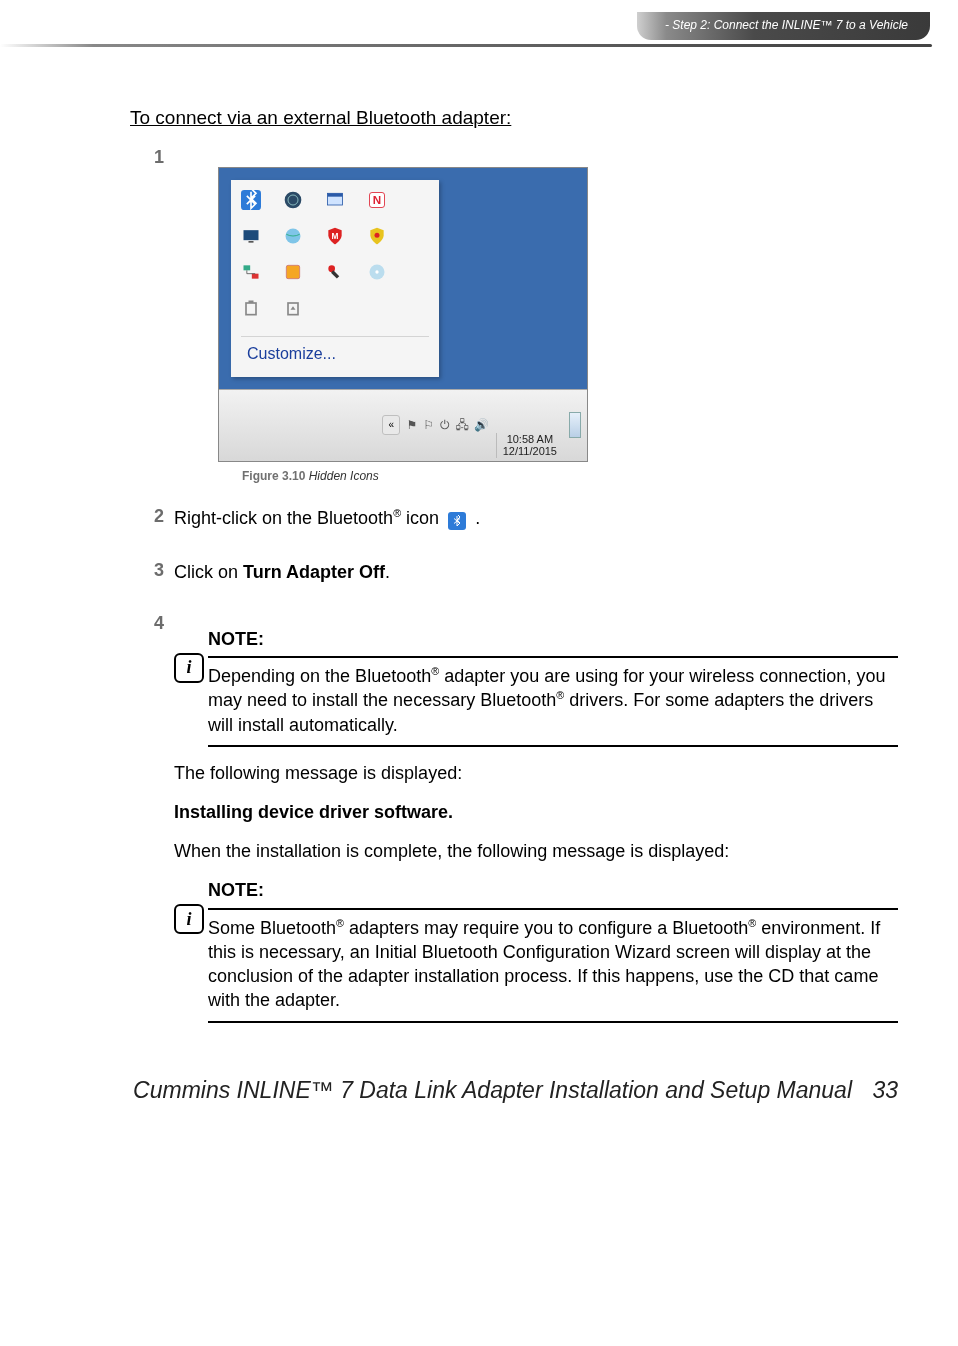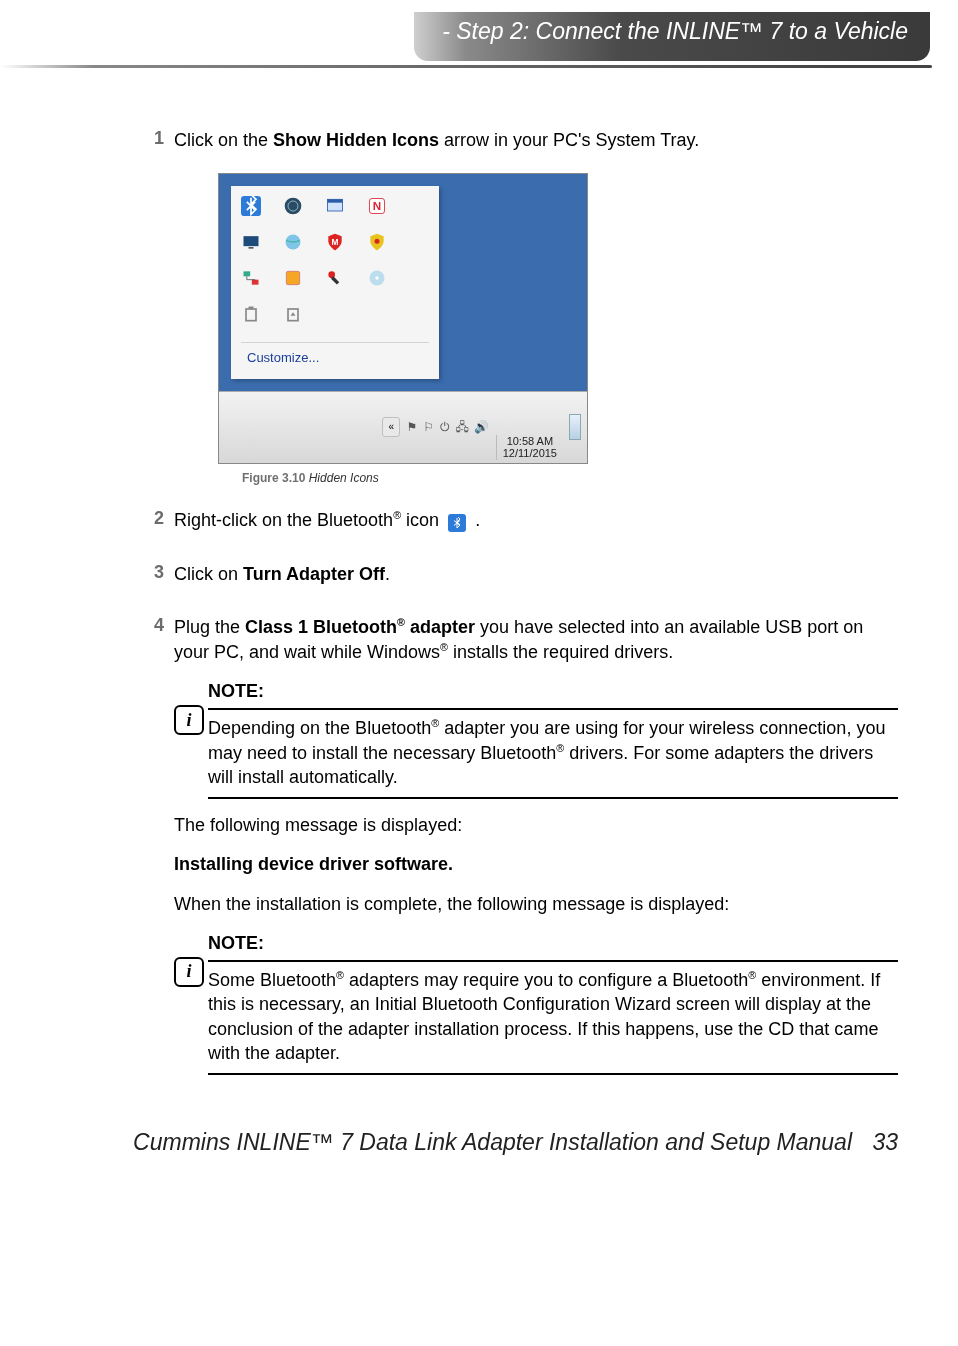--- a/index.html
+++ b/index.html
@@ -14,22 +14,22 @@
   .header-bar {
     margin: 12px 28px 0 0;
     display: flex;
     justify-content: flex-end;
   }
   .header-pill {
     background: linear-gradient(to right, #cfcfcf 0%, #8a8a8a 10%, #4a4a4a 40%, #3a3a3a 100%);
     color: #fff;
     font-style: italic;
     font-family: "Trebuchet MS", Arial, sans-serif;
-    font-size: 23px;
-    padding: 6px 22px 16px 28px;
+    font-size: 12px;
+    padding: 6px 22px 8px 28px;
     border-radius: 0 0 14px 14px;
   }
   .header-rule {
     margin: 4px 26px 0 0;
     height: 3px;
     background: linear-gradient(to right, rgba(0,0,0,0) 0%, #888 10%, #444 90%);
     border-radius: 2px;
   }
   .content {
     margin: 60px 60px 0 130px;
@@ -91,21 +91,21 @@
     gap: 8px 14px;
     margin-bottom: 10px;
   }
   .ticon {
     width: 20px; height: 20px;
     display: flex; align-items: center; justify-content: center;
     font-size: 14px;
   }
   .customize {
     color: #1a3e9c;
-    font-size: 13px;
+    font-size: 16px;
     padding: 6px 2px 8px 6px;
     border-top: 1px solid #d4d4d4;
   }
   .taskbar {
     background: linear-gradient(#f2f2f2, #d8d8d8);
     border-top: 1px solid #aaa;
     display: flex;
     align-items: center;
     justify-content: flex-end;
     padding: 3px 6px;
@@ -162,29 +162,27 @@
 </head>
 <body>
 
 <div class="header-bar">
   <div class="header-pill">- Step 2: Connect the INLINE™ 7 to a Vehicle</div>
 </div>
 <div class="header-rule"></div>
 
 <div class="content">
 
+  <div class="section-title">To connect via an external Bluetooth adapter:</div>
 
   <ol class="steps">
 
     <li>
       <div class="step-num">1</div>
       <div class="step-body">
-        <p>
-          <span>Click on the </span><span class="bold">Show Hidden Icons</span><span> arrow in your PC's System Tray.</span>
-        </p>
 
         <div class="figure-wrap">
           <div class="tray-outer">
             <div class="tray-top">
               <div class="tray-panel">
                 <div class="icon-grid">
                   <div class="ticon">
                       <svg viewBox="0 0 24 24">
                         <rect width="24" height="24" rx="4" fill="#2d7bd8"></rect>
                         <path d="M7 7l10 10M7 17L17 7M12 2v20l6-6-6-6 6-6-6-6" stroke="#fff" stroke-width="2" fill="none"></path>
@@ -317,23 +315,20 @@
       <div class="step-body">
         <p>
           <span>Click on </span><span class="bold">Turn Adapter Off</span><span>.</span>
         </p>
       </div>
     </li>
 
     <li>
       <div class="step-num">4</div>
       <div class="step-body">
-        <p>
-          <span>Plug the </span><span class="bold">Class 1 Bluetooth</span><sup class="bold">®</sup><span class="bold"> adapter</span><span> you have selected into an available USB port on your PC, and wait while Windows</span><sup>®</sup><span> installs the required drivers.</span>
-        </p>
 
         <div class="note-block">
           <div class="note-icon-col">
               <div class="note-icon">i</div>
             </div>
           <div class="note-content">
             <div class="note-title">NOTE:</div>
             <div class="note-rule-top"></div>
             <div class="note-text">
               <span>Depending on the Bluetooth</span><sup>®</sup><span> adapter you are using for your wireless connection, you may need to install the necessary Bluetooth</span><sup>®</sup><span> drivers. For some adapters the drivers will install automatically.</span>

